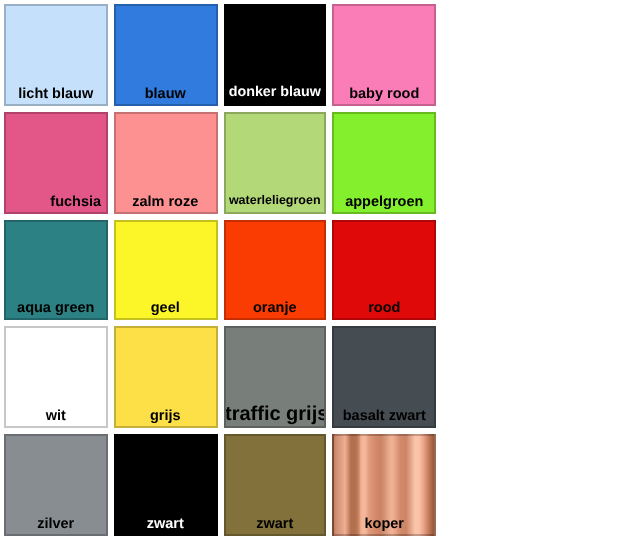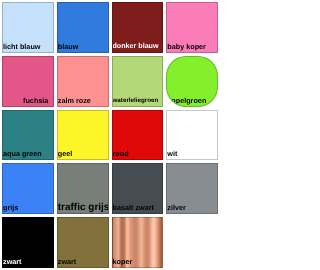--- a/index.html
+++ b/index.html
@@ -5,66 +5,69 @@
   html,body{margin:0;padding:0;background:#ffffff;}
   body{width:220px;height:270px;overflow:hidden;
        font-family:"Liberation Sans",sans-serif;
        -webkit-font-smoothing:antialiased;}
   #palette-grid{
        box-sizing:border-box;width:220px;height:270px;padding:2px;
        display:grid;grid-template-columns:repeat(4,1fr);grid-template-rows:repeat(5,1fr);
        column-gap:3px;row-gap:3px;background:#ffffff;}
   .swatch{position:relative;box-sizing:border-box;
        border:1px solid rgba(0,0,0,0.22);overflow:hidden;background:#ffffff;}
-  .label{position:absolute;left:0;right:0;bottom:1px;display:block;text-align:left;
+  .label{position:absolute;left:0;right:0;bottom:1px;display:block;text-align:center;
        font-family:"Liberation Sans",sans-serif;font-weight:bold;font-size:7.25px;
        line-height:9px;color:#000000;white-space:nowrap;
        text-rendering:geometricPrecision;}
 </style>
 </head>
 <body>
 
 <div id="palette-grid">
   <div class="swatch" style="background: rgb(197, 224, 250);">
     <span class="label" style="color: rgb(0, 0, 0); font-size: 7.25px;">licht blauw</span>
   </div>
   <div class="swatch" style="background: rgb(48, 123, 221);">
     <span class="label" style="color: rgb(0, 0, 0); font-size: 7.25px;">blauw</span>
   </div>
-  <div class="swatch" style="background: #7f1d1d; padding-left: 26px;">
+  <div class="swatch" style="background: #000000; padding-left: 26px;">
     <span class="label" style="color: rgb(255, 255, 255); font-size: 7.15px;">donker blauw</span>
   </div>
   <div class="swatch" style="background: rgb(251, 125, 184);">
-    <span class="label" style="color: rgb(0, 0, 0); font-size: 7.25px;">baby koper</span>
+    <span class="label" style="color: rgb(0, 0, 0); font-size: 7.25px;">baby rood</span>
   </div>
   <div class="swatch" style="background: rgb(227, 86, 136);">
     <span class="label" style="color: rgb(0, 0, 0); font-size: 7.25px; padding-left: 20px;">fuchsia</span>
   </div>
   <div class="swatch" style="background: rgb(253, 145, 145);">
     <span class="label" style="color: rgb(0, 0, 0); font-size: 7.25px;">zalm roze</span>
   </div>
   <div class="swatch" style="background: rgb(178, 216, 120);">
     <span class="label" style="color: rgb(0, 0, 0); font-size: 6.25px;">waterleliegroen</span>
   </div>
-  <div class="swatch" style="background: rgb(132, 239, 44); border-radius: 20px;">
+  <div class="swatch" style="background: rgb(132, 239, 44);">
     <span class="label" style="color: rgb(0, 0, 0); font-size: 7.25px;">appelgroen</span>
   </div>
   <div class="swatch" style="background: rgb(44, 129, 132);">
     <span class="label" style="color: rgb(0, 0, 0); font-size: 7.25px;">aqua green</span>
   </div>
   <div class="swatch" style="background: rgb(252, 246, 41);">
     <span class="label" style="color: rgb(0, 0, 0); font-size: 7.25px;">geel</span>
   </div>
+  <div class="swatch" style="background: rgb(250, 60, 3);">
+    <span class="label" style="color: rgb(0, 0, 0); font-size: 7.25px;">oranje</span>
+  </div>
   <div class="swatch" style="background: rgb(224, 9, 9);">
     <span class="label" style="color: rgb(0, 0, 0); font-size: 7.25px;">rood</span>
   </div>
   <div class="swatch" style="background: rgb(255, 255, 255);">
     <span class="label" style="color: rgb(0, 0, 0); font-size: 7.25px;">wit</span>
   </div>
-  <div class="swatch" style="background: #3b82f6;">
+  <div class="swatch" style="background: #fde047;">
     <span class="label" style="color: rgb(0, 0, 0); font-size: 7.25px;">grijs</span>
   </div>
   <div class="swatch" style="background: rgb(120, 126, 121);">
     <span class="label" style="color: rgb(0, 0, 0); font-size: 10px;">traffic grijs</span>
   </div>
   <div class="swatch" style="background: rgb(69, 77, 82);">
     <span class="label" style="color: rgb(0, 0, 0); font-size: 7.25px;">basalt zwart</span>
   </div>
   <div class="swatch" style="background: rgb(136, 141, 146);">
     <span class="label" style="color: rgb(0, 0, 0); font-size: 7.25px; margin-top: 48px;">zilver</span>

